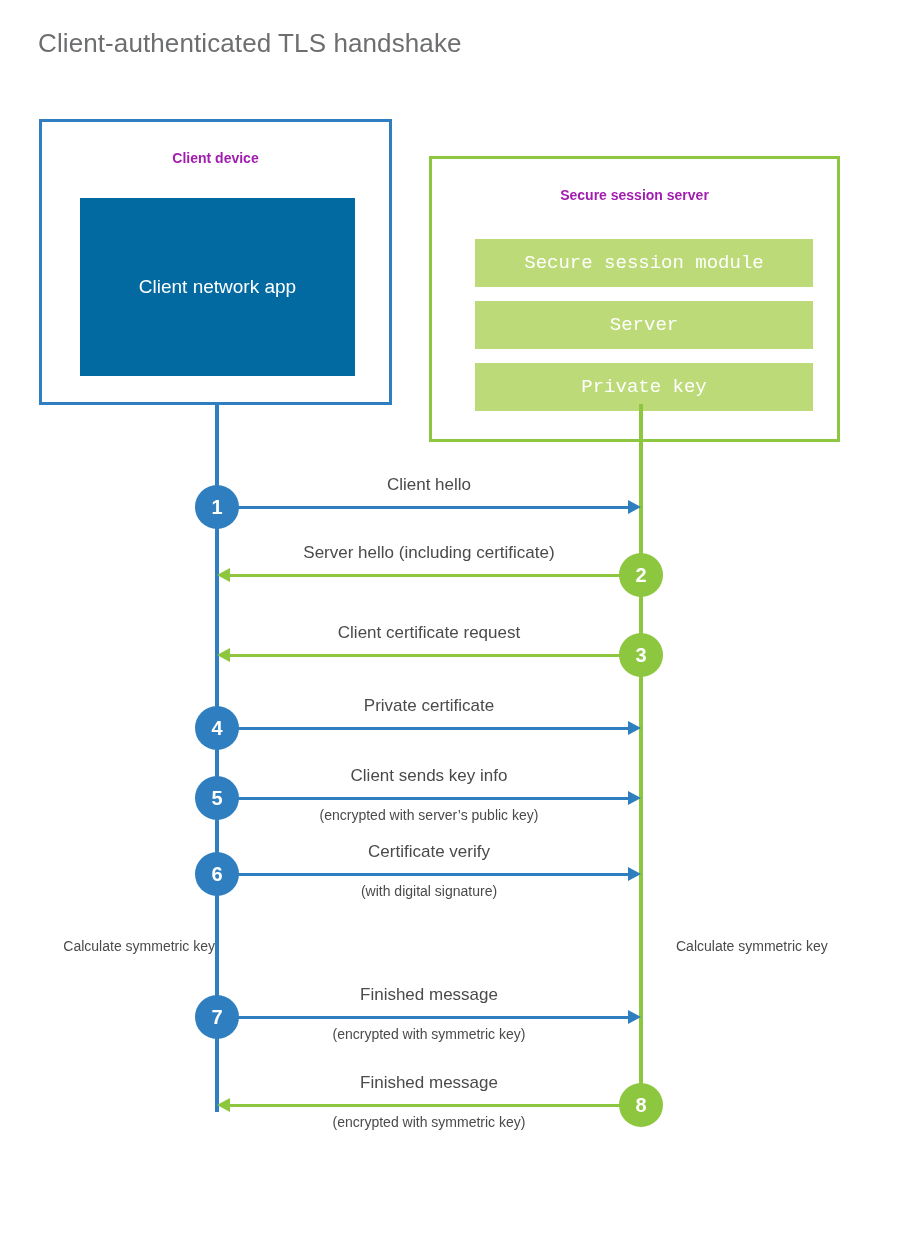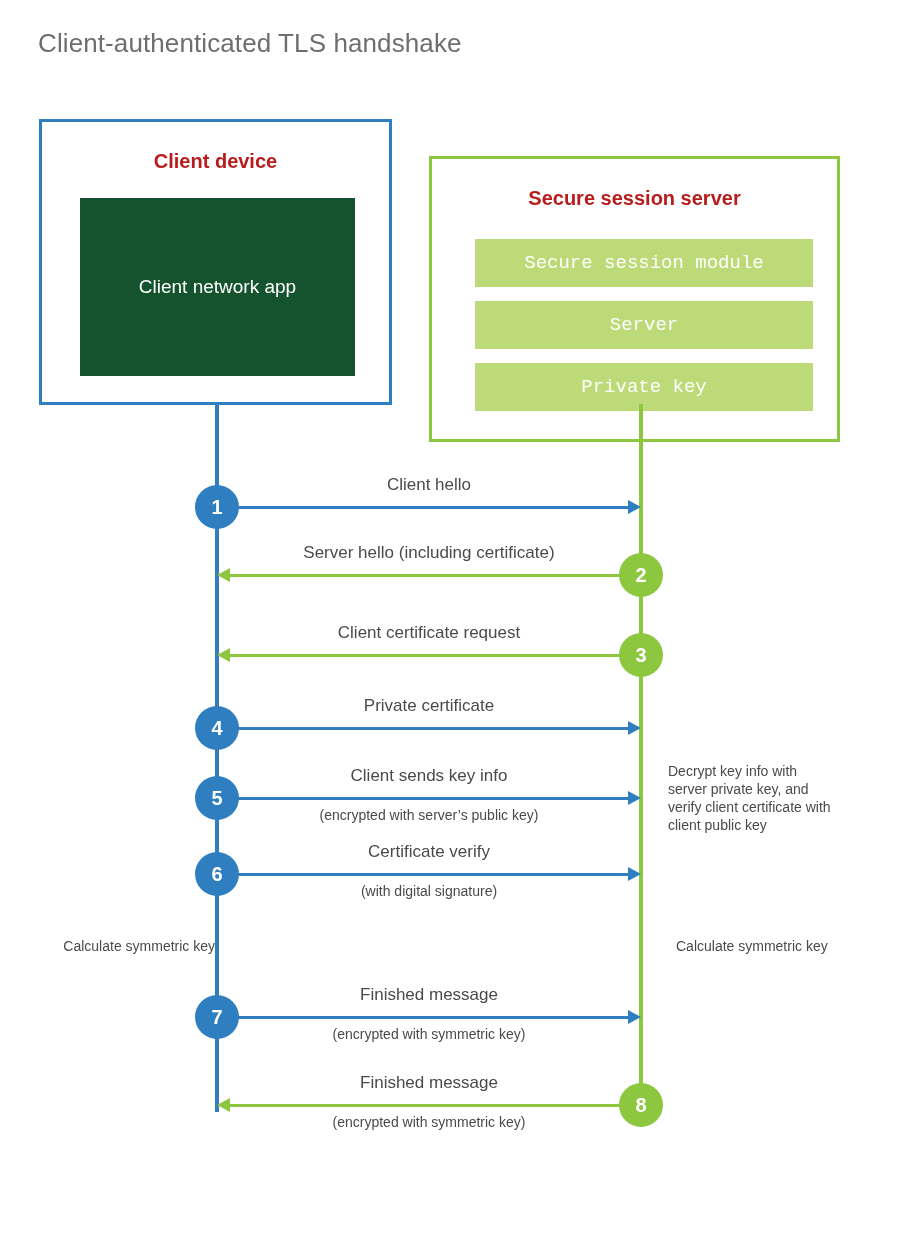--- a/index.html
+++ b/index.html
@@ -52,32 +52,32 @@
     height: 286px;
     border: 3px solid #8dc63f;
     margin-top: 37px;
   }
   .entity-title {
     position: absolute;
     left: 0;
     right: 0;
     top: 28px;
     text-align: center;
-    font-size: 20px;
+    font-size: 14px;
     font-weight: bold;
-    color: #b91c1c;
+    color: #a21caf;
   }
 
   .client-app-block {
     position: absolute;
     left: 38px;
     top: 76px;
     width: 275px;
     height: 178px;
-    background: #14532d;
+    background: #0369a1;
     color: #ffffff;
     font-size: 19px;
     line-height: 26px;
     display: flex;
     align-items: center;
     justify-content: center;
     text-align: center;
     padding: 0 8px;
     box-sizing: border-box;
   }
@@ -285,19 +285,18 @@
   </div>
 
   <div class="msg" style="top:1105px;">
     <div class="msg-label" style="left:217px; width:424px;">Finished message</div>
     <div class="shaft green" style="left:230px; width:411px;"></div>
     <div class="head left green" style="left:217px;"></div>
     <div class="msg-sublabel" style="left:217px; width:424px;">(encrypted with symmetric key)</div>
     <div class="step-circle green at-server">8</div>
   </div>
 
-  <div class="side-note left-align note-server-verify">Decrypt key info with server private key, and verify client certificate with client public key</div>
 
   <div class="side-note right-align note-calc-client">Calculate symmetric key</div>
 
   <div class="side-note left-align note-calc-server">Calculate symmetric key</div>
 
 </div>
 
 </body></html>

